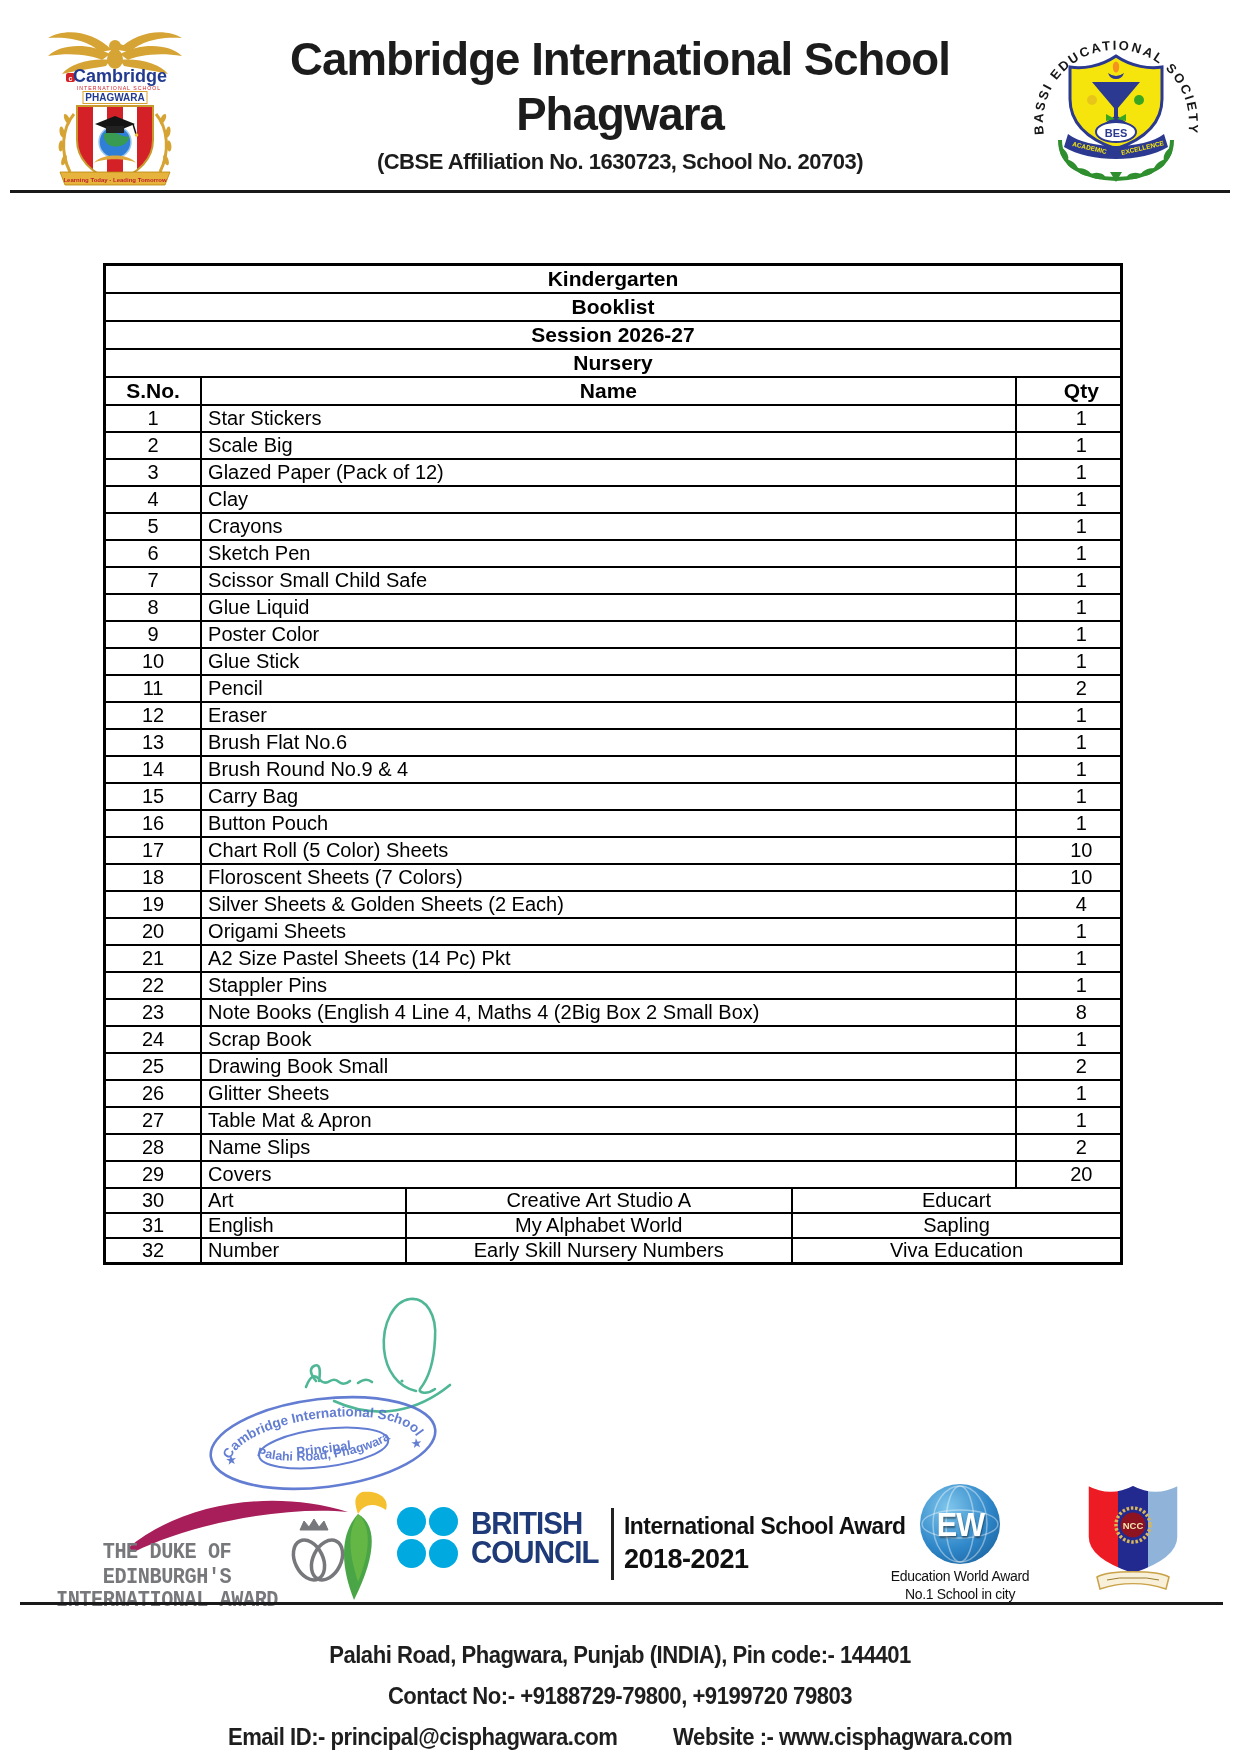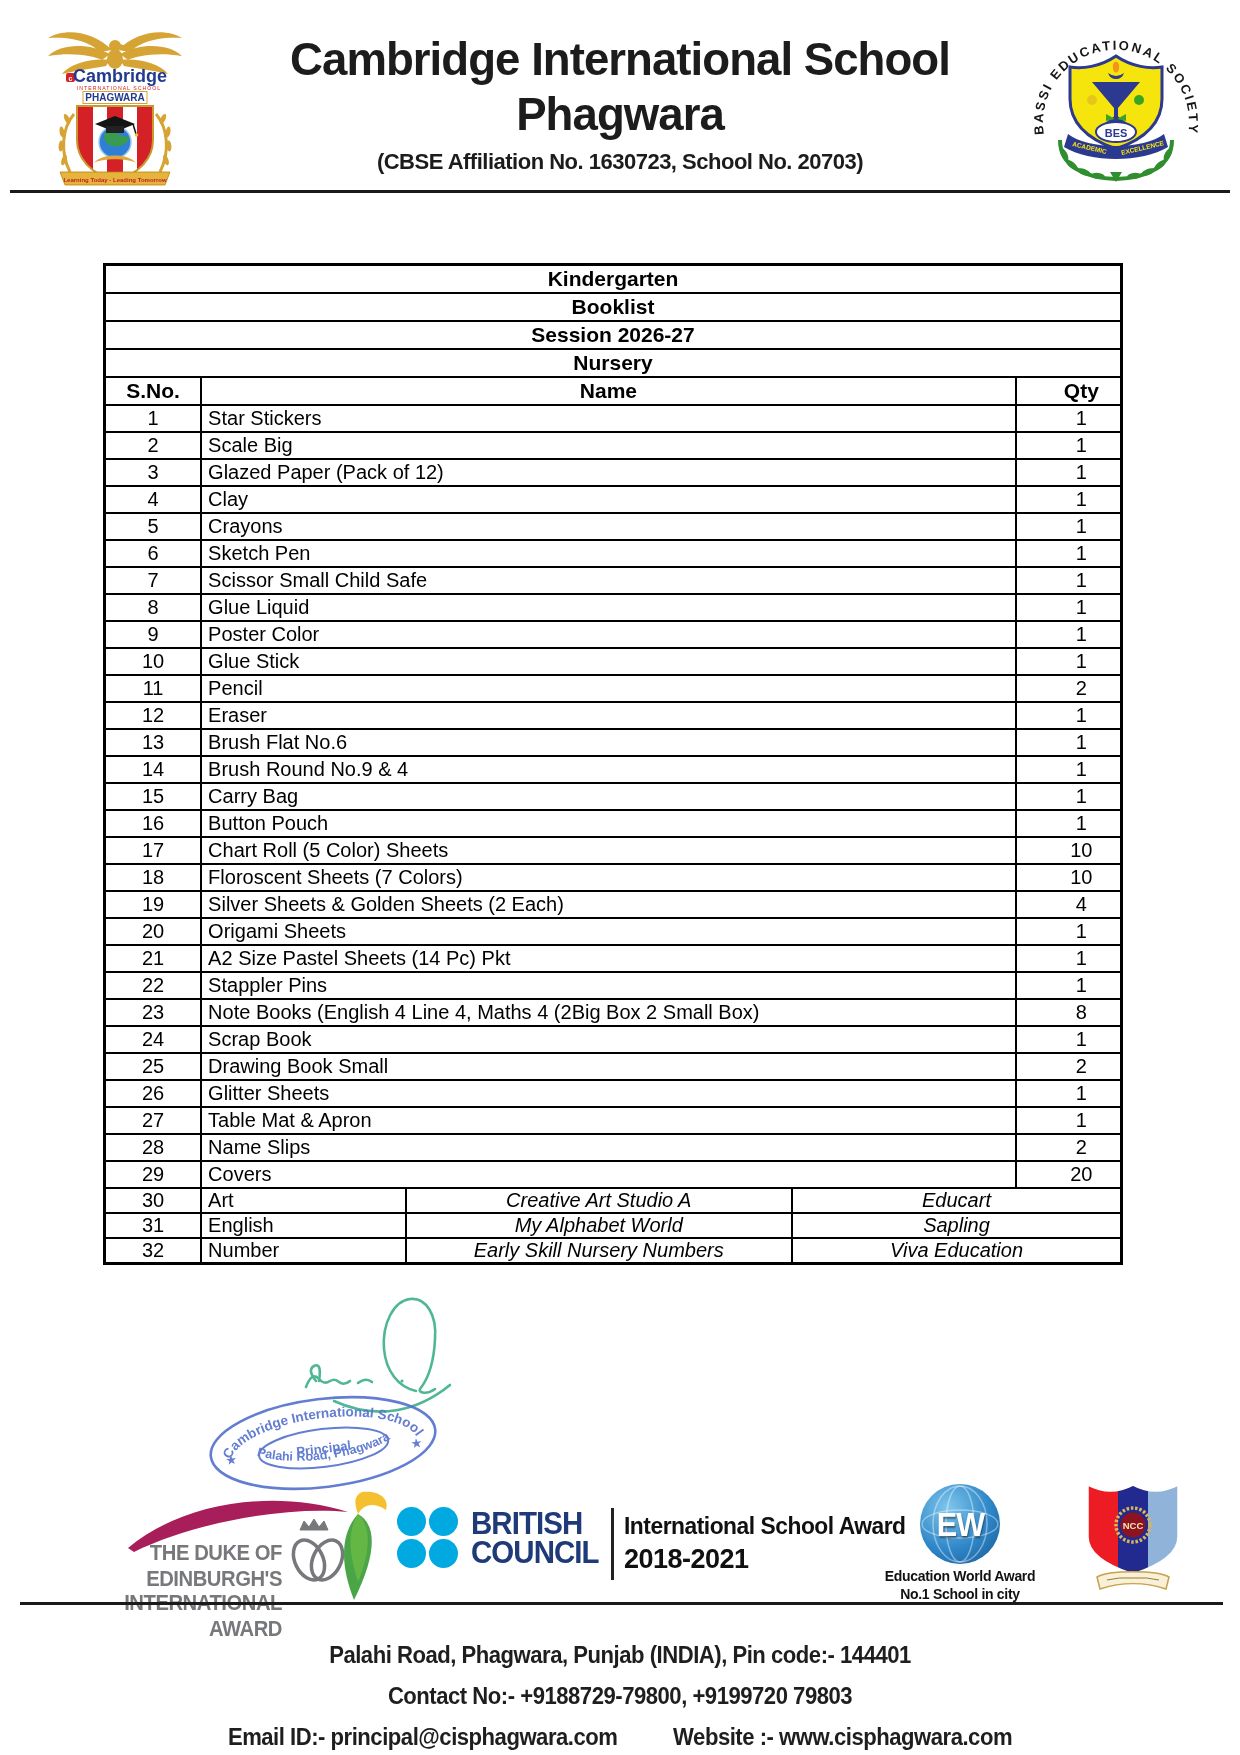--- a/index.html
+++ b/index.html
@@ -22,50 +22,50 @@
     position:absolute; left:103px; top:263px; width:1020px;
     border-collapse:collapse; table-layout:fixed; font-size:20px; color:#000;border-radius:24px;
   }
   .booklist-table td { border:2.5px solid #000; padding:0 6px; height:27px; overflow:hidden; white-space:nowrap; }
   .booklist-table { border:3px solid #000; }
   tr.section-title td { font-weight:bold; text-align:center; font-size:21px; height:28px; }
   tr.cols-head td { font-weight:bold; text-align:center; font-size:21px; height:28px; }
   td.c-sno  { text-align:center; }
   td.c-qty  { text-align:center;padding-left:32px; }
   td.c-name { text-align:left; }
-  td.c-book, td.c-pub { text-align:center;font-style:italic; }
+  td.c-book, td.c-pub { text-align:center; }
   tr.book-row td { height:14px; }
 
   
   .stamp { position:absolute; left:203px; top:1393px; transform:rotate(-7deg); opacity:.92; }
   .signature { position:absolute; left:298px; top:1288px; }
 
   
   .duke { position:absolute; left:38px; top:1488px; width:320px; height:112px; }
-  .duke-text { position:absolute; left:4px; top:52px; width:250px; text-align:right;
-               color:#77787b; font-weight:bold; letter-spacing:-.5px; }
+  .duke-text { position:absolute; left:4px; top:52px; width:250px; text-align:center;
+               color:#77787b; font-weight:bold; letter-spacing:-.5px;font-family:Liberation Mono, monospace; }
   .duke-text .l1 { font-size:22px; transform:scaleX(.92); }
   .duke-text .l2 { font-size:22px; transform:scaleX(.92); margin-top:-2px; }
   .ribbon-mark { position:absolute; left:332px; top:1490px; }
   .bc { position:absolute; left:397px; top:1503px; height:70px; display:flex; align-items:center; }
   .bc-dots { display:grid; grid-template-columns:30px 30px; grid-template-rows:30px 30px; gap:2px; margin-right:12px; }
   .bc-dots span { width:29px; height:29px; border-radius:50%; background:#00a9e0; display:block; }
   .bc-name { color:#1f3a78; font-weight:bold; font-size:32px; line-height:.92; letter-spacing:-1px; transform:scaleX(.92); transform-origin:left; }
   .bc-bar { position:absolute; left:611px; top:1508px; width:3px; height:72px; background:#222; }
   .isa { position:absolute; left:624px; top:1512px; color:#101010; font-weight:bold; letter-spacing:-.5px; }
   .isa .a1 { font-size:24px; transform:scaleX(.95); transform-origin:left; }
   .isa .a2 { font-size:27px; margin-top:4px; }
   .ew { position:absolute; left:880px; top:1484px; width:160px; text-align:center; }
   .ew-globe { position:relative; width:80px; height:80px; margin:0 auto; border-radius:50%;
               background:radial-gradient(circle at 35% 30%, #7fc6ec, #2e86c8 55%, #15568f);
               display:flex; align-items:center; justify-content:center; }
   .ew-globe svg { position:absolute; inset:0; }
   .ew-initials { position:relative; color:#fff; font-weight:bold; font-size:34px; letter-spacing:-1px;
                  text-shadow:1px 2px 2px rgba(0,0,0,.45); transform:scaleX(.9); }
-  .ew-caption { margin-top:4px; font-weight:bold; font-size:14px; color:#111; line-height:1.25; letter-spacing:-.3px; }
+  .ew-caption { margin-top:4px; font-weight:normal; font-size:14px; color:#111; line-height:1.25; letter-spacing:-.3px; }
   .ncc { position:absolute; left:1083px; top:1481px; }
   .footer-rule { position:absolute; left:20px; top:1602px; width:1203px; height:3px; background:#1a1a1a; }
   .footer-text { position:absolute; left:0; top:1642px; width:1240px; text-align:center;
                  font-weight:bold; color:#1e1e1e; font-size:23px; letter-spacing:-.5px; }
   .footer-text .line { margin-bottom:14px; transform:scaleX(.96); }
   .footer-text .pair span { display:inline-block; }
   .footer-text .pair .gap { width:58px; }
 
   svg text { font-family:"Liberation Sans", sans-serif; }
 </style>

